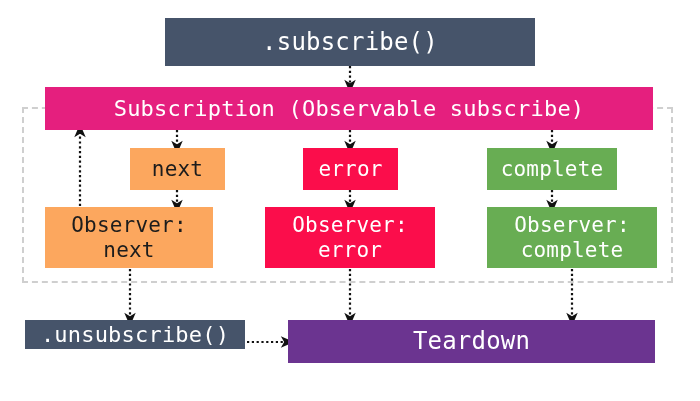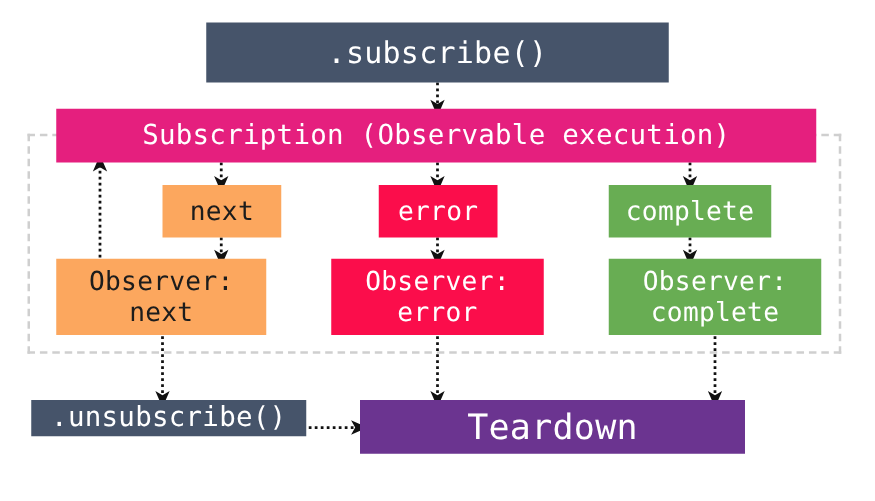--- a/index.html
+++ b/index.html
@@ -58,22 +58,22 @@
 
   #n-obs-next    { left:45px;  top:207px; width:168px; height:61px;
                    background:#fca75e; color:#1c1c1c; font-size:21px; }
   #n-obs-error   { left:265px; top:207px; width:170px; height:61px;
                    background:#fb0d4b; color:#ffffff; font-size:21px; }
   #n-obs-complete{ left:487px; top:207px; width:170px; height:61px;
                    background:#68ad53; color:#ffffff; font-size:21px; }
 
   #n-unsubscribe { left:25px;  top:320px; width:220px; height:29px;
                    background:#46546a; color:#ffffff; font-size:22px; }
-  #n-teardown    { left:288px; top:320px; width:308px; height:43px;
-                   background:#6b3490; color:#ffffff; font-size:28px; }
+  #n-teardown    { left:288px; top:320px; width:367px; height:43px;
+                   background:#6b3490; color:#ffffff; font-size:24px; }
 
   #group-box     { left:22px;  top:107px; width:651px; height:176px; }
 </style>
 </head>
 <body>
 
 <div id="diagram">
 
   <div class="dashed-group" id="group-box"></div>
 
@@ -106,21 +106,21 @@
       <line x1="247" y1="342" x2="287" y2="342"></line>
 
       <line x1="350" y1="269" x2="350" y2="319"></line>
 
       <line x1="572" y1="269" x2="572" y2="319"></line>
     </g>
   </svg>
 
   <div class="node" id="n-subscribe">.subscribe()</div>
 
-  <div class="node" id="n-subscription">Subscription (Observable execution)</div>
+  <div class="node" id="n-subscription">Subscription (Observable subscribe)</div>
 
   <div class="node" id="n-next">next</div>
 
   <div class="node" id="n-error">error</div>
 
   <div class="node" id="n-complete">complete</div>
 
   <div class="node" id="n-obs-next">Observer:
 next</div>
 

